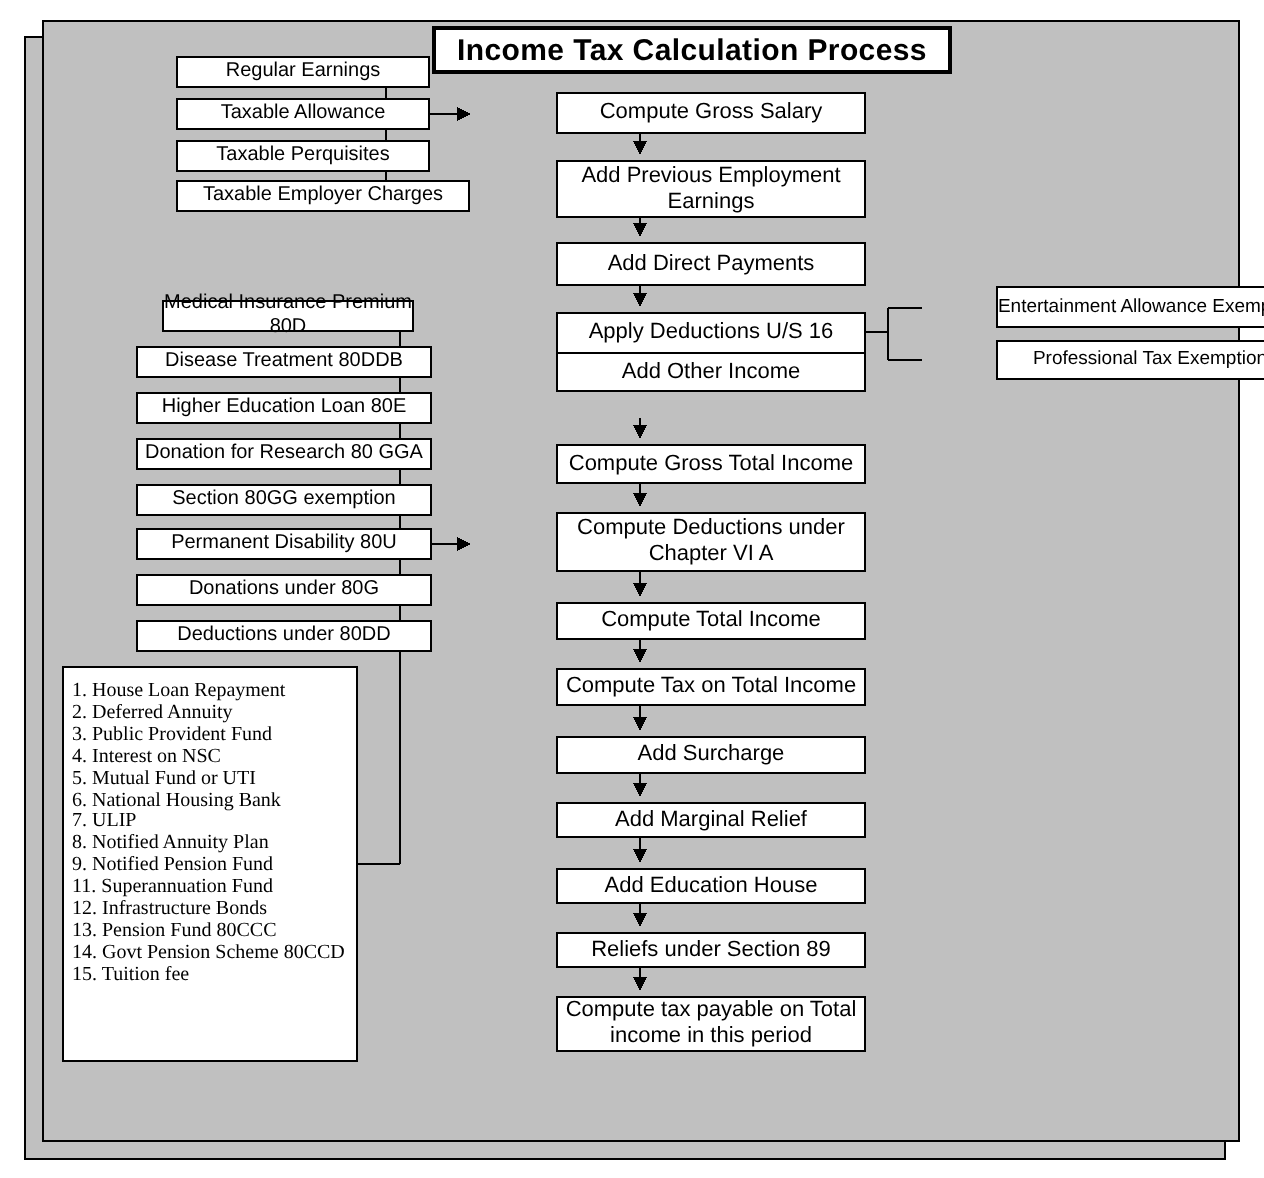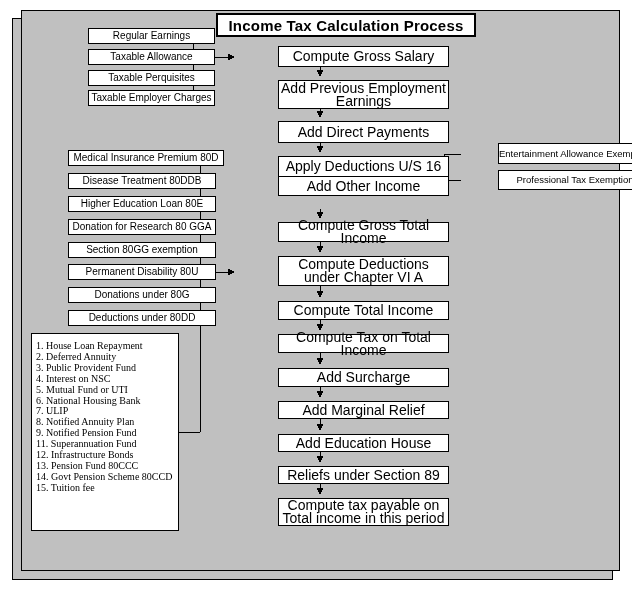--- a/index.html
+++ b/index.html
@@ -29,21 +29,21 @@
     line-height:12px;
     margin-left:37px;
   }
   .title-box{
     position:absolute;
     left:216px;top:13px;width:260px;height:24px;
     background:#fff;border:2px solid #000;box-sizing:border-box;
     display:flex;align-items:center;justify-content:center;
     font-size:15px;font-weight:bold;letter-spacing:0.2px;
   }
-  .flow{left:241px;width:171px;font-size:14px;border-width:1.5px;line-height:13px;}
+  .flow{left:241px;width:155px;font-size:11px;border-width:1.5px;line-height:13px;}
   .side{font-size:10px;}
   .wide{font-size:9.5px;white-space:nowrap;}
   .cce{
     position:absolute;left:31px;top:333px;width:148px;height:198px;
     background:#fff;border:1px solid #000;box-sizing:border-box;
   }
   .cce-header{
     height:20px;border-bottom:1px solid #000;
     display:flex;align-items:center;justify-content:center;
     font-size:10.5px;
@@ -105,41 +105,41 @@
     <path d="M320,452 V462" marker-end="url(#arr)"></path>
     <path d="M320,484 V494" marker-end="url(#arr)"></path>
   </g>
 </svg>
 
 <div class="title-box">Income Tax Calculation Process</div>
 
 <div class="box side" style="left:51px;top:28px;width:127px;height:16px">Regular Earnings</div>
 <div class="box side" style="left:51px;top:49px;width:127px;height:16px">Taxable Allowance</div>
 <div class="box side" style="left:51px;top:70px;width:127px;height:16px">Taxable Perquisites</div>
-<div class="box side" style="left:51px;top:90px;width:127px;height:16px">Taxable Employer Charges</div>
+<div class="box side" style="left:51px;top:90px;width:147px;height:16px">Taxable Employer Charges</div>
 
 <div class="box flow" style="top:46px;height:21px">Compute Gross Salary</div>
 <div class="box flow" style="top:80px;height:29px">Add Previous Employment Earnings</div>
 <div class="box flow" style="top:121px;height:22px">Add Direct Payments</div>
 <div class="box flow" style="top:156px;height:21px">Apply Deductions U/S 16</div>
 <div class="box flow" style="top:176px;height:20px">Add Other Income</div>
 <div class="box flow" style="top:222px;height:20px">Compute Gross Total Income</div>
 <div class="box flow" style="top:256px;height:30px">Compute Deductions under Chapter VI A</div>
 <div class="box flow" style="top:301px;height:19px">Compute Total Income</div>
 <div class="box flow" style="top:334px;height:19px">Compute Tax on Total Income</div>
 <div class="box flow" style="top:368px;height:19px">Add Surcharge</div>
 <div class="box flow" style="top:401px;height:18px">Add Marginal Relief</div>
 <div class="box flow" style="top:434px;height:18px">Add Education House</div>
 <div class="box flow" style="top:466px;height:18px">Reliefs under Section 89</div>
 <div class="box flow" style="top:498px;height:28px">Compute tax payable on Total income in this period</div>
 
 <div class="box side wide" style="left:461px;top:143px;width:154px;height:21px">Entertainment Allowance Exemption</div>
 <div class="box side wide" style="left:461px;top:170px;width:154px;height:20px">Professional Tax Exemption</div>
 
-<div class="box side" style="left:31px;top:150px;width:156px;height:16px">Medical Insurance Premium 80D</div>
+<div class="box side" style="left:44px;top:150px;width:126px;height:16px">Medical Insurance Premium 80D</div>
 <div class="box side" style="left:31px;top:173px;width:148px;height:16px">Disease Treatment 80DDB</div>
 <div class="box side" style="left:31px;top:196px;width:148px;height:16px">Higher Education Loan 80E</div>
 <div class="box side" style="left:31px;top:219px;width:148px;height:16px">Donation for Research 80 GGA</div>
 <div class="box side" style="left:31px;top:242px;width:148px;height:16px">Section  80GG exemption</div>
 <div class="box side" style="left:31px;top:264px;width:148px;height:16px">Permanent Disability 80U</div>
 <div class="box side" style="left:31px;top:287px;width:148px;height:16px">Donations under 80G</div>
 <div class="box side" style="left:31px;top:310px;width:148px;height:16px">Deductions under 80DD</div>
 
 <div class="cce">
   <div class="cce-list">

